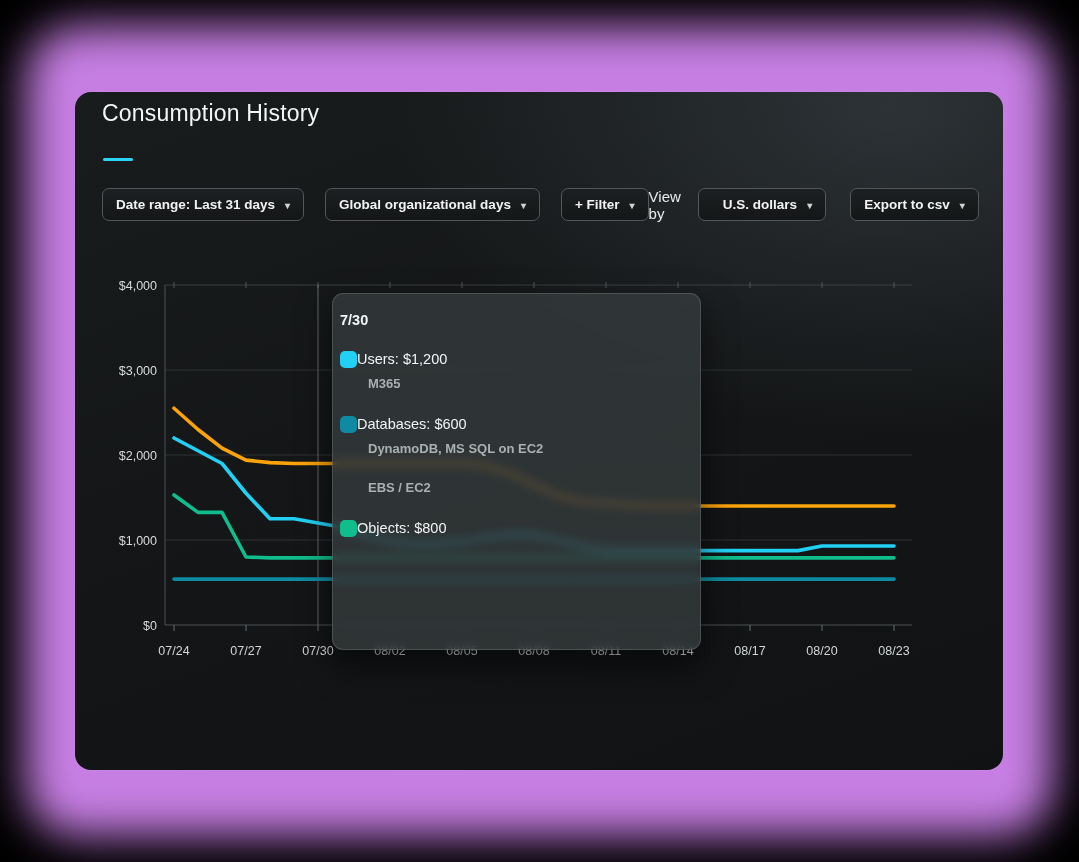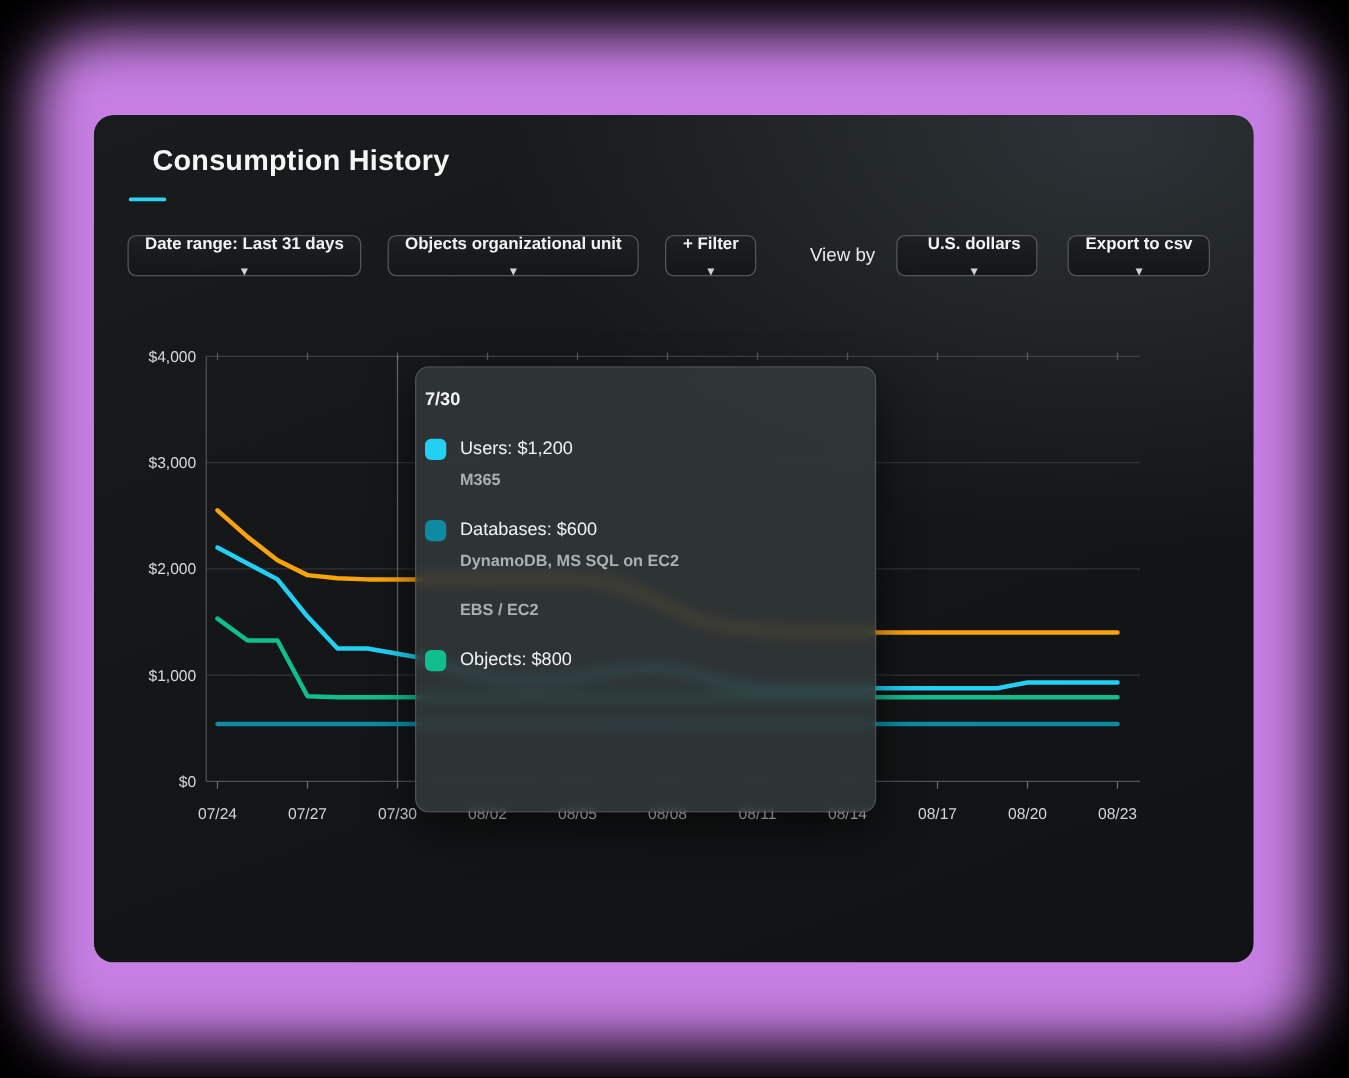--- a/index.html
+++ b/index.html
@@ -10,49 +10,49 @@
   .glow{position:absolute;left:26px;top:26px;right:26px;bottom:26px;
         border-radius:52px;background:#c67ee2;filter:blur(22px);}
 
   .card{position:absolute;left:75px;top:92px;width:928px;height:678px;
         border-radius:16px;overflow:hidden;
         background:
           radial-gradient(900px 600px at 88% 2%, rgba(64,72,78,0.55), rgba(0,0,0,0) 55%),
           linear-gradient(160deg,#191c1d 0%,#141617 45%,#101213 100%);
         box-shadow:0 0 0 1px rgba(255,255,255,0.05);}
 
-  .card-title{position:absolute;left:27px;top:23px;font-size:23px;font-weight:700;
-              color:#f4f6f6;letter-spacing:.2px;margin-left:20px;}
+  .card-title{position:absolute;left:27px;top:8px;font-size:23px;font-weight:400;
+              color:#f4f6f6;letter-spacing:.2px;}
   .title-underline{position:absolute;left:28px;top:66px;width:30px;height:3px;
                    border-radius:2px;background:#2bd4f6;}
 
   .toolbar{position:absolute;left:27px;right:35px;top:96px;height:33px;
            display:flex;align-items:center;}
   .btn{height:33px;display:flex;align-items:center;justify-content:center;gap:10px;
        padding:0 13px;border-radius:7px;border:1px solid #53575a;
        background:linear-gradient(#1d2022,#141617);
-       color:#f1f3f3;font-size:13.5px;font-weight:600;white-space:nowrap;cursor:pointer;flex-direction:column;}
+       color:#f1f3f3;font-size:13.5px;font-weight:600;white-space:nowrap;cursor:pointer;}
   .caret{font-size:10px;color:#cfd3d4;line-height:1;transform:translateY(1px);}
   .gap21{margin-left:21px;}
   .viewby{margin-left:auto;color:#e8eaea;font-size:15px;font-weight:500;}
   .cur{margin-left:17px;padding-left:24px;}
   .exp{margin-left:24px;}
 
   .chart-wrap{position:absolute;left:0;top:0;width:928px;height:839px;text-align:right;}
   svg text{font-family:"Liberation Sans", sans-serif;}
 
   .tooltip{position:absolute;left:257px;top:201px;width:369px;height:357px;
            border-radius:11px;background:rgba(54,60,61,0.78);
            -webkit-backdrop-filter:blur(5px);backdrop-filter:blur(5px);
            border:1px solid rgba(255,255,255,0.14);
            box-shadow:0 14px 34px rgba(0,0,0,0.55);
            padding:18px 7px;color:#f1f4f4;}
   .tt-date{font-size:14.5px;font-weight:700;margin-bottom:21px;color:#f4f6f6;}
   .tt-entry{margin-bottom:21px;}
-  .tt-row{display:flex;align-items:center;gap:11px;}
+  .tt-row{display:flex;align-items:center;}
   .tt-chip{width:17px;height:17px;border-radius:5px;flex:0 0 auto;}
   .tt-label{font-size:14.5px;font-weight:500;color:#f1f4f4;line-height:20px;}
   .tt-detail{margin:6px 0 0 28px;font-size:13px;color:#a9b1b1;line-height:18px;font-weight:bold;}
 </style>
 </head>
 <body>
 
 <div class="stage">
   <div class="glow"></div>
 
@@ -60,21 +60,21 @@
 
     <div class="card-title">Consumption History</div>
     <div class="title-underline"></div>
 
     <div class="toolbar">
       <button class="btn">
         <span>Date range: Last 31 days</span>
         <span class="caret">▾</span>
       </button>
       <button class="btn gap21">
-        <span>Objects organizational unit</span>
+        <span>Global organizational days</span>
         <span class="caret">▾</span>
       </button>
       <button class="btn gap21">
         <span>+ Filter</span>
         <span class="caret">▾</span>
       </button>
       <span class="viewby">View by</span>
       <button class="btn cur">
         <span>U.S. dollars</span>
         <span class="caret">▾</span>

